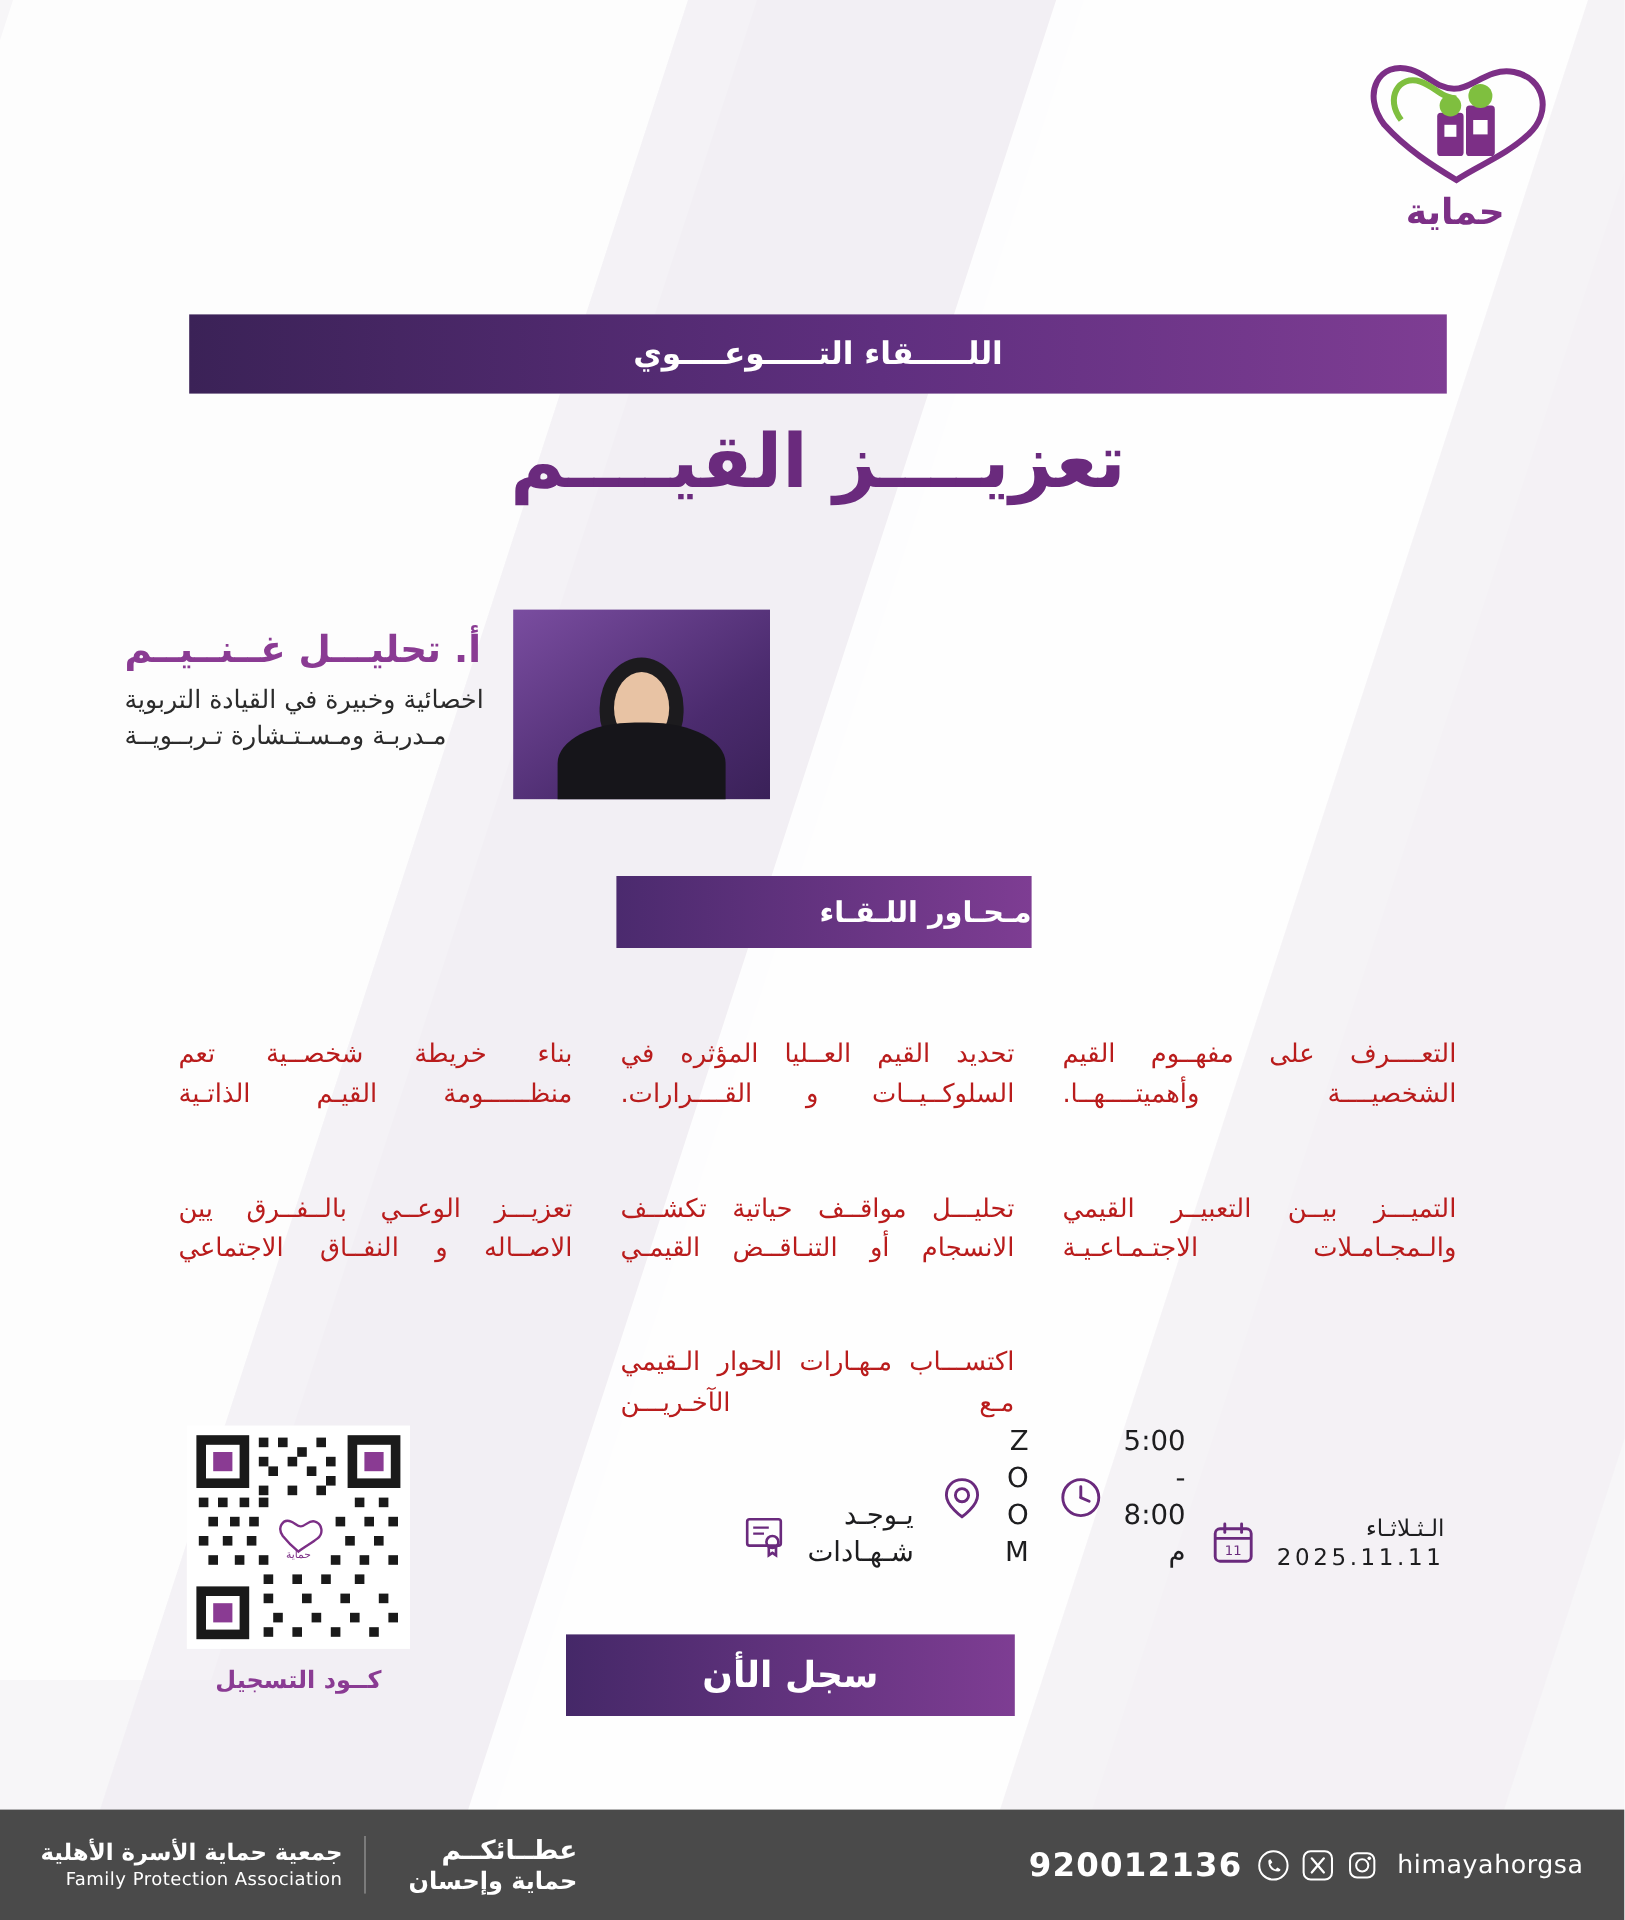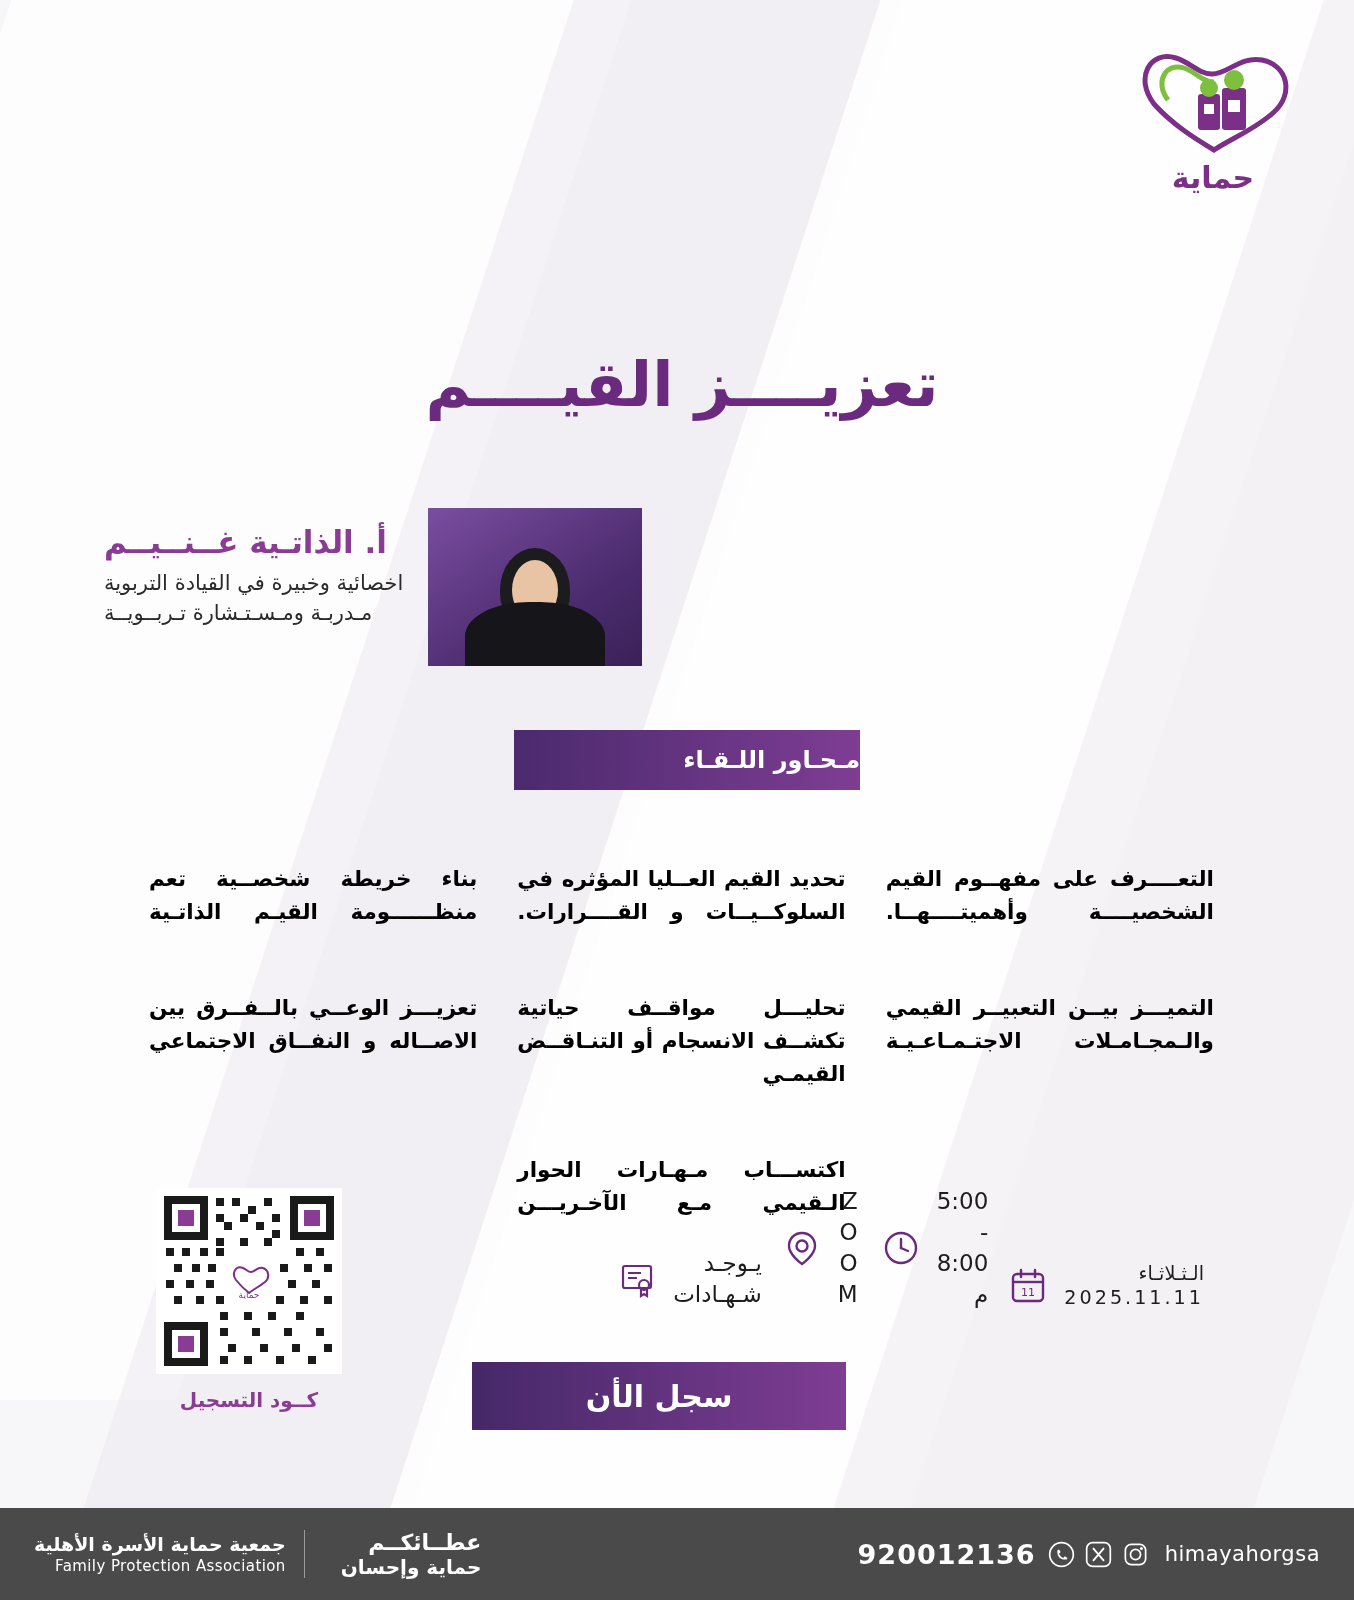--- a/index.html
+++ b/index.html
@@ -143,25 +143,24 @@
     top: 862px; right: 140px;
     width: 1065px;
     display: grid;
     grid-template-columns: repeat(3, 1fr);
     column-gap: 40px;
     row-gap: 62px;
   }
   .topic {
     font-size: 21.5px;
     line-height: 1.55;
-    color: #000000;
+    color: #b91c1c;
     text-align: justify;
     text-align-last: justify;
     letter-spacing: 0.2px;
-    font-weight: bold;
   }
   .topic.center-last { grid-column: 2 / 3; }
 
   
   .qr-block { position: absolute; top: 1188px; right: 1005px; width: 200px; text-align: center; }
   .qr { width: 186px; height: 186px; background: #fff; margin: 0 auto; position: relative; }
   .qr-caption {
     margin-top: 14px;
     font-size: 20px;
     font-weight: bold;
@@ -246,29 +245,32 @@
       <rect x="70" y="60" width="22" height="36" rx="3" fill="#7c2f86"></rect>
       <rect x="94" y="54" width="24" height="42" rx="3" fill="#7c2f86"></rect>
       <circle cx="81" cy="54" r="9" fill="#7fbf3f"></circle>
       <circle cx="106" cy="46" r="10" fill="#7fbf3f"></circle>
       <rect x="76" y="70" width="10" height="10" fill="#ffffff"></rect>
       <rect x="100" y="66" width="12" height="12" fill="#ffffff"></rect>
     </svg>
     <div class="logo-word">حماية</div>
   </div>
 
+  <div class="title-band">
+    <span>اللـــــقاء التـــــوعــــوي</span>
+  </div>
   <div class="main-title">تعزيــــز القيــــم</div>
 
   <div class="speaker-photo">
     <div class="head"></div>
     <div class="face"></div>
     <div class="body"></div>
   </div>
   <div class="speaker-info">
-    <div class="speaker-name">أ. الذاتـية غــنــيــم</div>
+    <div class="speaker-name">أ. تحليـــل غــنــيــم</div>
     <div class="speaker-role">اخصائية وخبيرة في القيادة التربوية</div>
     <div class="speaker-role">مـدربـة ومـسـتـشارة تـربــويــة</div>
   </div>
 
   <div class="axes-band">
     <span>مـحـاور اللـقـاء</span>
   </div>
 
   <div class="topics">
     <div class="topic">التعــــرف على مفهــوم القيم الشخصيــــة وأهميتــــهــا.</div>

